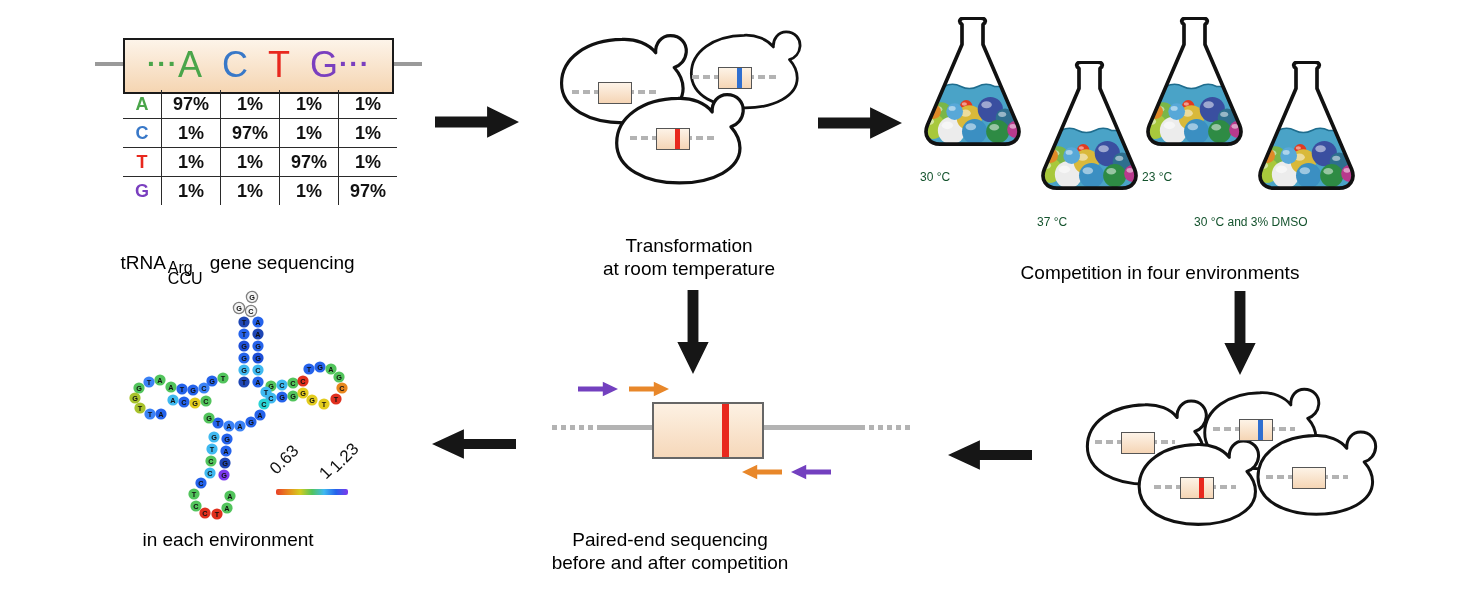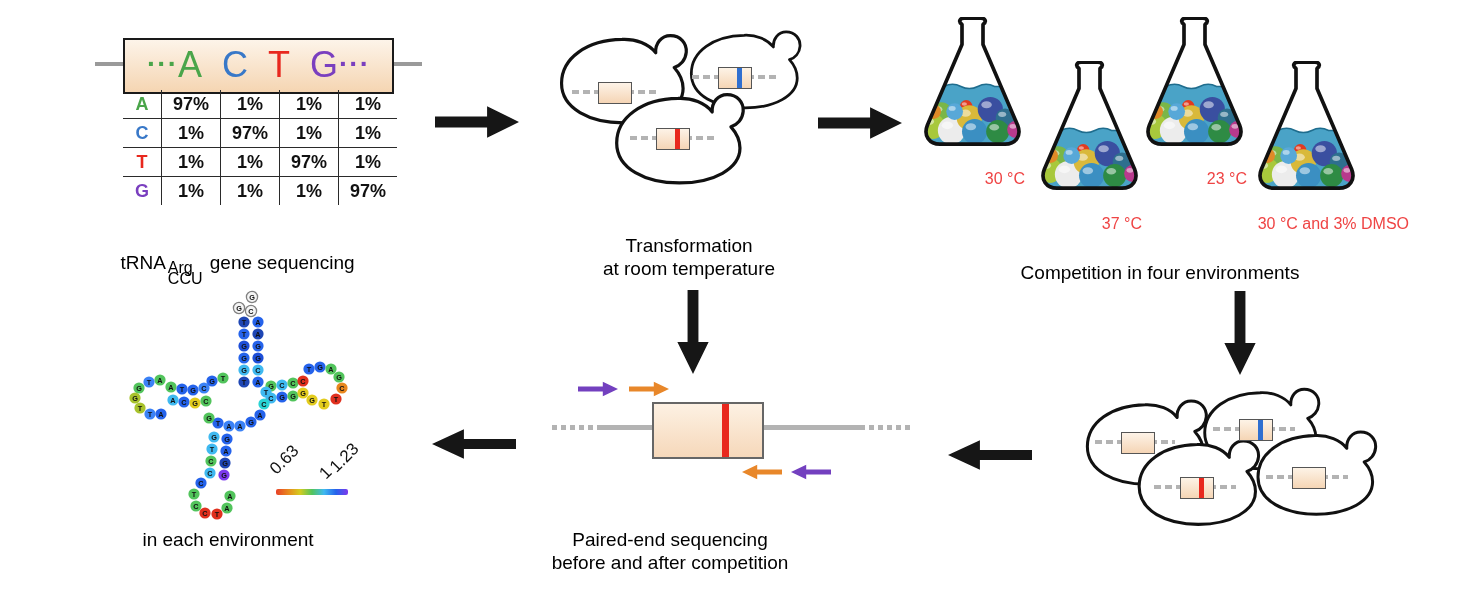--- a/index.html
+++ b/index.html
@@ -42,21 +42,21 @@
           background:linear-gradient(#fdf1e3,#f6d8ba);}
   #pe-stripe{position:absolute;left:68px;top:0;bottom:0;width:7px;}
 
   
   .nt{font:700 7.3px "Liberation Sans",sans-serif;fill:#101010;}
   #scalebar{position:absolute;left:276px;top:489px;width:72px;height:6px;border-radius:2px;}
   .scale-label{position:absolute;font-size:17px;color:#111;transform:rotate(-45deg);white-space:nowrap;}
   .stack{display:inline-flex;flex-direction:column;font-size:16px;line-height:11px;
          vertical-align:-4px;margin:0 2px;text-align:left;}
 
-  .flask-label{position:absolute;font-size:16px;text-align:right;color:#ef4444;}
+  .flask-label{position:absolute;font-size:12px;text-align:left;color:#14532d;}
 </style>
 </head>
 <body>
 
 <div id="canvas">
 
   <svg width="0" height="0" style="position:absolute">
     <defs>
       <symbol id="yeast-sym" viewBox="0 0 220 150">
         <path d="M15,85 C15,45 55,17 110,16 C132,15 152,23 163,37 C162,22 172,10 186,10

